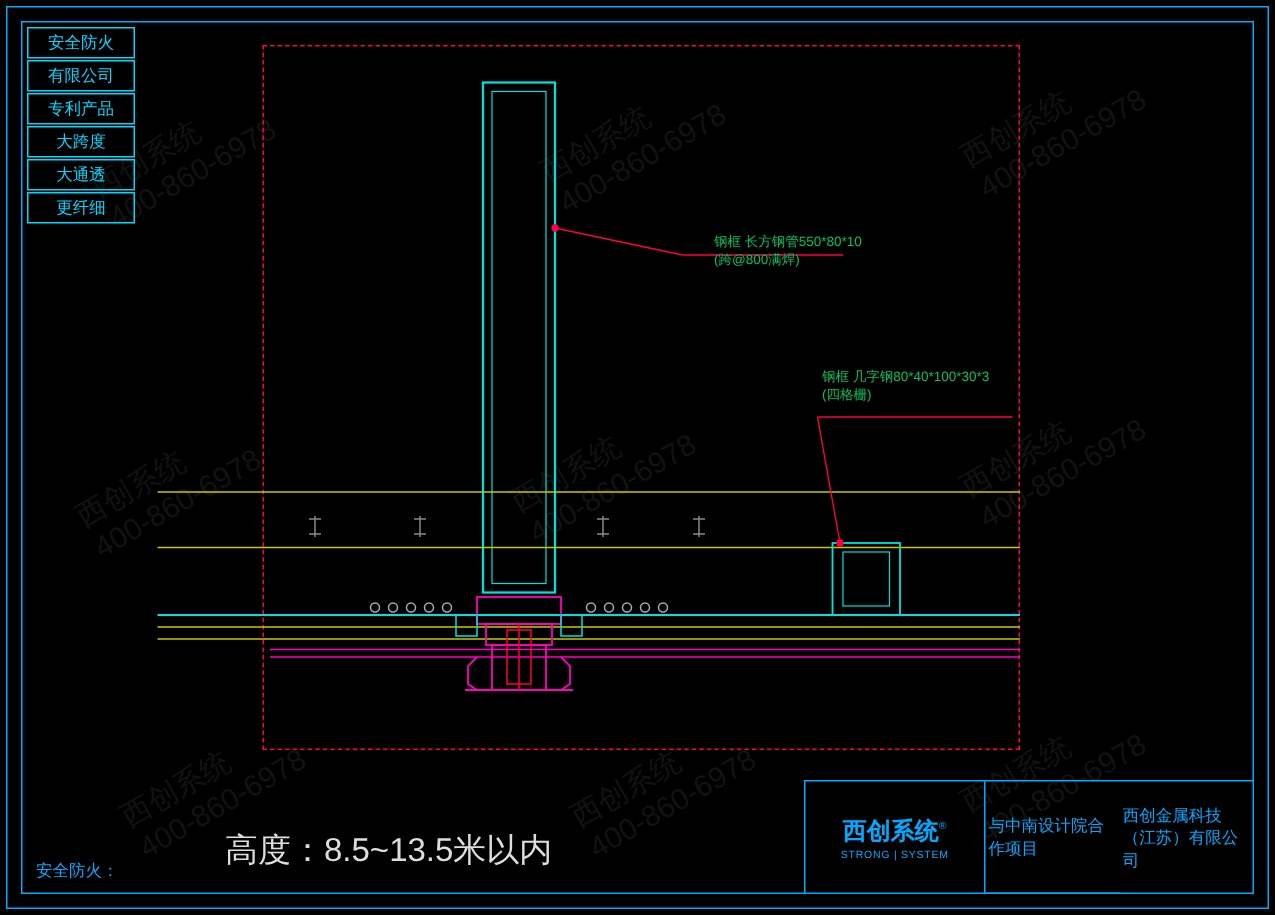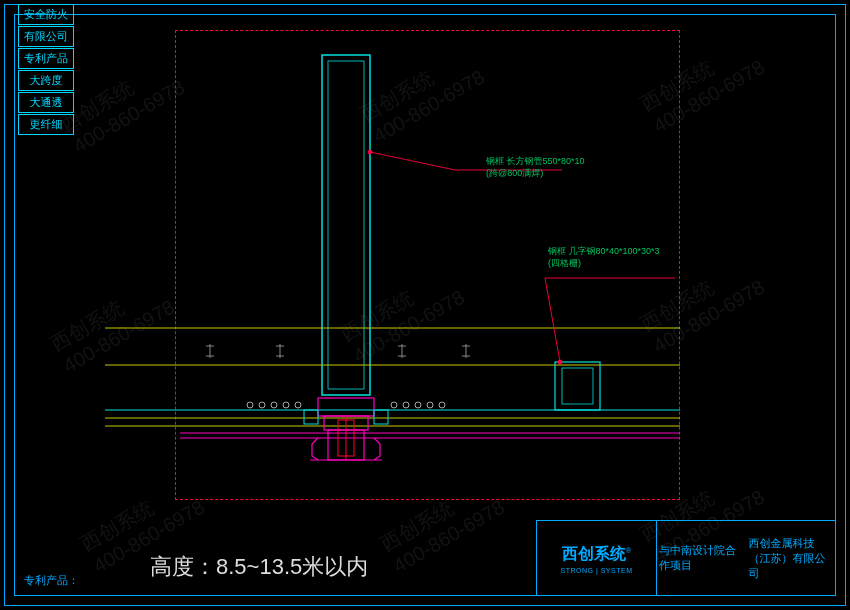--- a/index.html
+++ b/index.html
@@ -15,22 +15,22 @@
     position: absolute;
     border: 1px solid #00aaff;
   }
   .outer-frame { left: 4px; top: 4px; right: 4px; bottom: 4px; }
   .inner-frame { left: 14px; top: 14px; right: 14px; bottom: 14px; }
 
   
   .sidebar {
     position: absolute;
     left: 18px;
-    top: 4px;
-    width: 56px;
+    top: 18px;
+    width: 72px;
   }
   .tag {
     border: 1px solid #00d8ff;
     color: #00d8ff;
     font-size: 11px;
     text-align: center;
     padding: 2px 0;
     margin-bottom: 1px;
   }
 
@@ -235,32 +235,32 @@
     <circle cx="370" cy="152" r="2" fill="#ff0040"></circle>
   </g>
 
   <g stroke="#ff0040" stroke-width="0.9" fill="none">
     <line x1="560" y1="362" x2="545" y2="278"></line>
     <line x1="545" y1="278" x2="675" y2="278"></line>
     <circle cx="560" cy="362" r="2" fill="#ff0040"></circle>
   </g>
 </svg>
 
-<div class="callout" style="left:486px; top:156px">
+<div class="callout" style="left:476px; top:156px">
   <div>钢框 长方钢管550*80*10</div>
   <div>(跨@800满焊)</div>
 </div>
 <div class="callout" style="left:548px; top:246px">
   <div>钢框 几字钢80*40*100*30*3</div>
   <div>(四格栅)</div>
 </div>
 
 <div class="height-label">高度：8.5~13.5米以内</div>
 
-<div class="patent-label">专利产品：</div>
+<div class="patent-label">安全防火：</div>
 
 <div class="titleblock">
   <div class="left">
     <div>
       <span class="logo-main">西创系统</span><span class="logo-r">®</span>
     </div>
     <div class="logo-sub">STRONG | SYSTEM</div>
   </div>
   <div class="right">
     <div class="rcell">与中南设计院合作项目</div>

